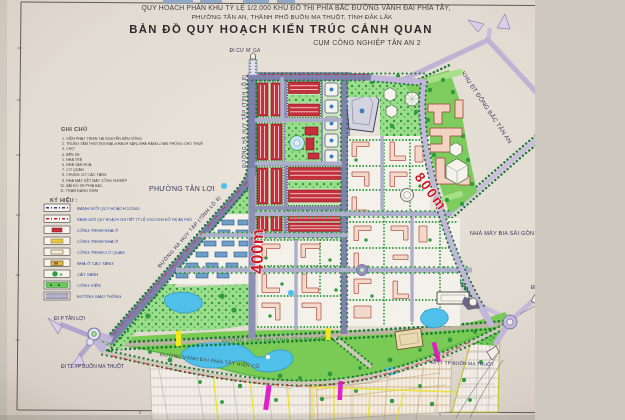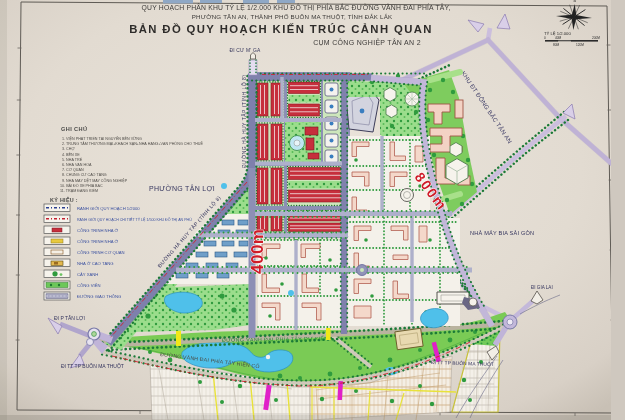--- a/index.html
+++ b/index.html
@@ -1,16 +1,16 @@
 <!DOCTYPE html>
 <html><head>
 <meta charset="utf-8">
 <style>
   html,body{margin:0;padding:0;background:#cfc8bf;}
-  .page{position:relative;width:611px;height:420px;overflow:hidden;
+  .page{position:relative;width:535px;height:420px;overflow:hidden;
         font-family:"Liberation Sans", sans-serif;}
   svg{display:block}
 </style>
 </head>
 <body>
 <div class="page">
 <svg width="625" height="420" viewBox="0 0 625 420">
 <defs>
   <radialGradient id="paper" cx="48%" cy="40%" r="75%">
     <stop offset="0%" stop-color="#eae4db"></stop>

